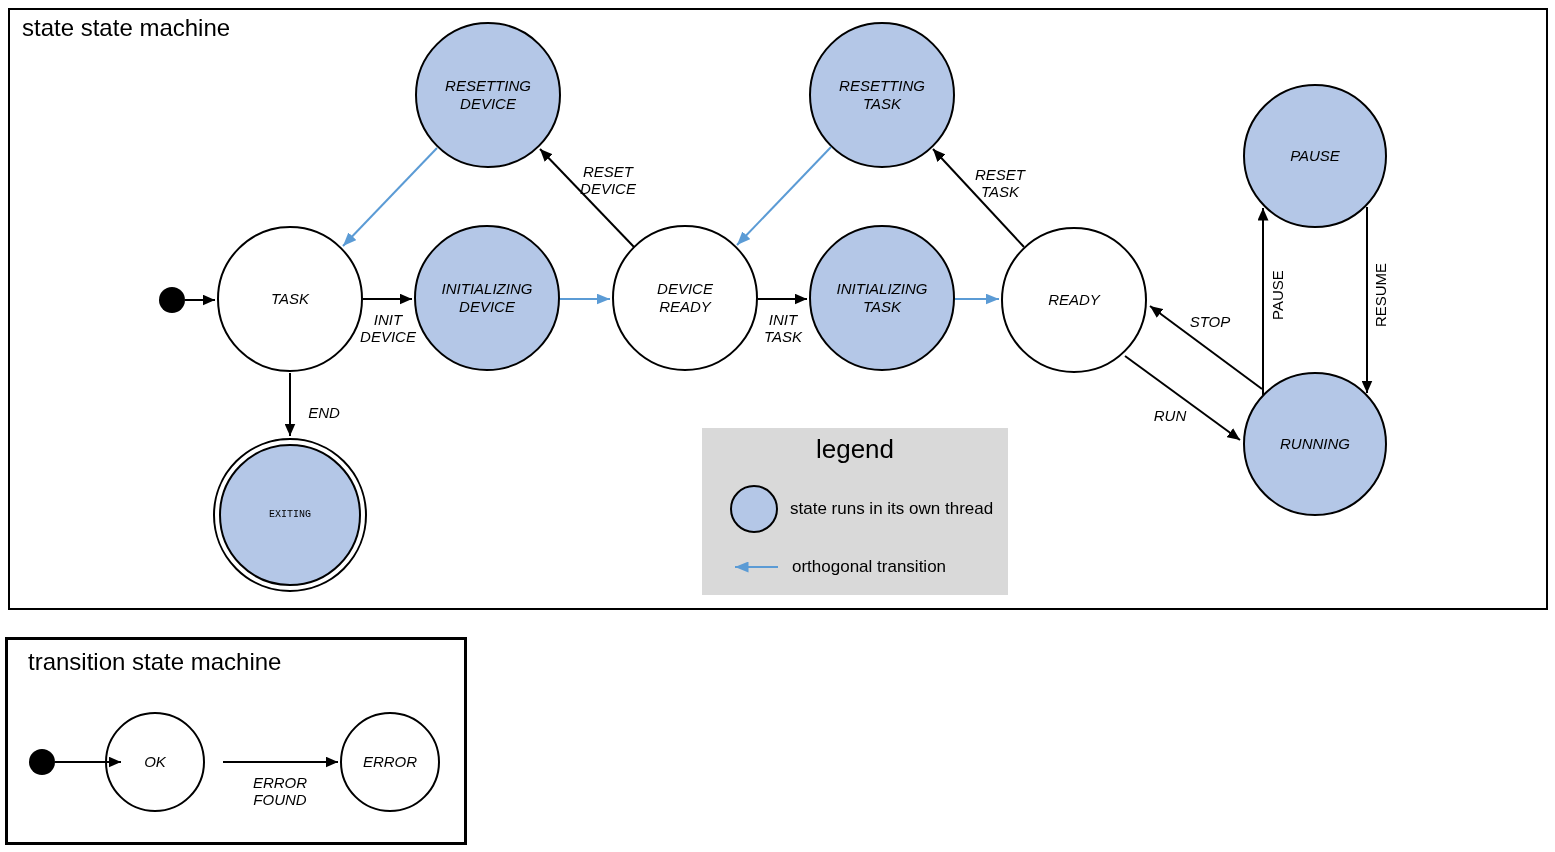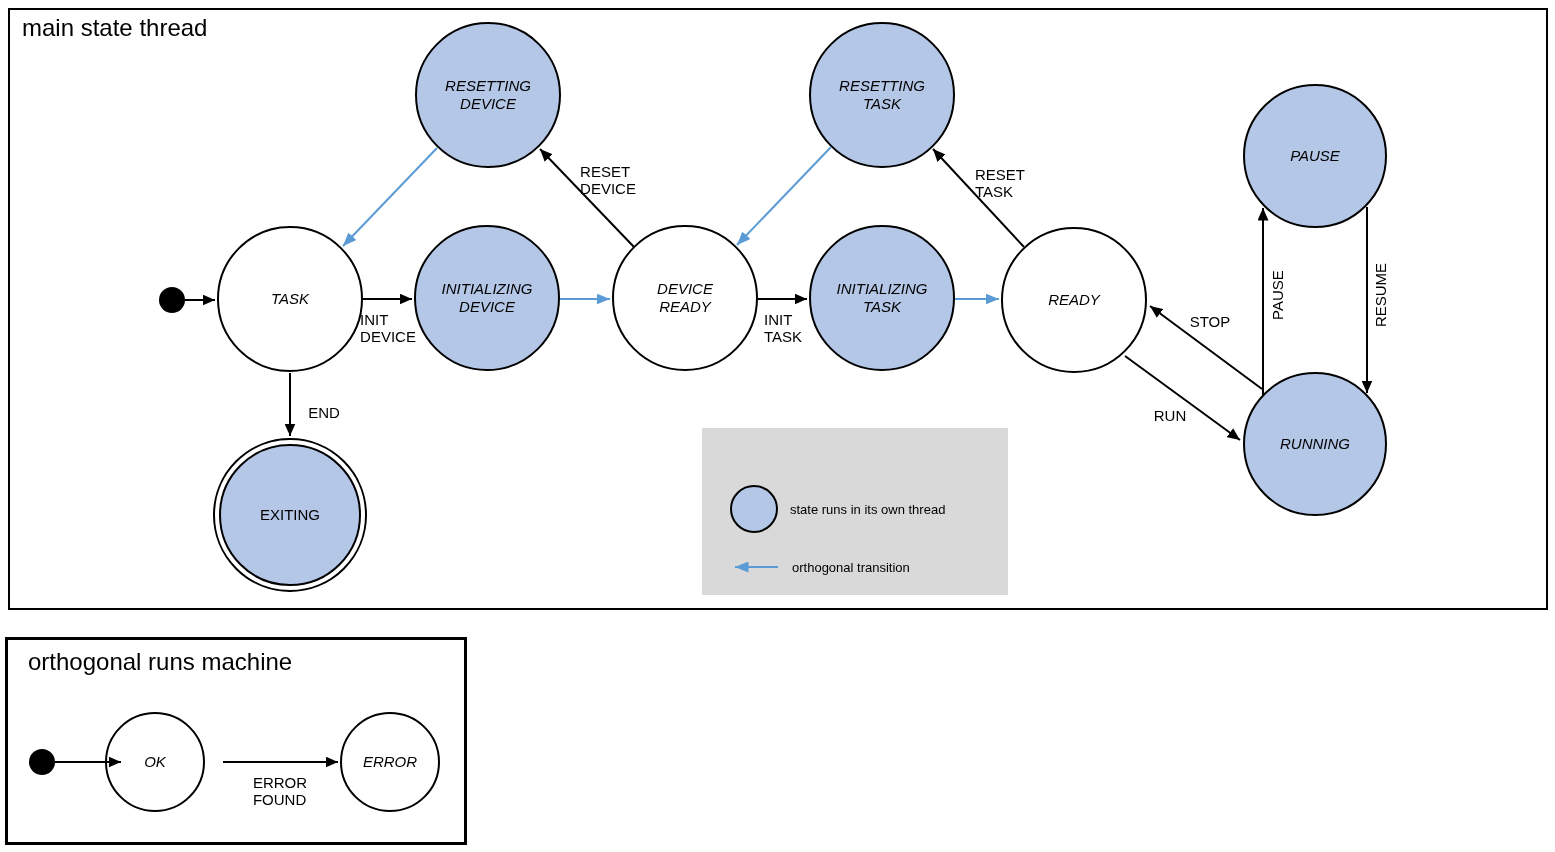--- a/index.html
+++ b/index.html
@@ -25,61 +25,61 @@
     font-size: 15px; line-height: 18px; z-index: 1; font-style: italic;
   }
   .state.threaded { background: var(--state-fill); }
   .final-outer {
     position: absolute; border: 2px solid var(--line); border-radius: 50%;
     background: #fff; z-index: 1;
   }
   .final-inner {
     position: absolute; inset: 4px; border: 2px solid var(--line); border-radius: 50%;
     background: var(--state-fill); display: flex; align-items: center; justify-content: center;
-    text-align: center; white-space: pre-line; font-size: 15px; line-height: 18px;
+    text-align: center; white-space: pre-line; font-size: 10px; line-height: 18px; font-family: Liberation Mono, monospace;
   }
   .dot { position: absolute; width: 26px; height: 26px; border-radius: 50%; background: var(--line); z-index: 1; }
 
   .tlabel {
     position: absolute; transform: translate(-50%, -50%);
-    white-space: pre-line;
-    font-size: 15px; line-height: 17px; z-index: 2;
+    text-align: center; white-space: pre-line;
+    font-size: 15px; line-height: 17px; z-index: 2; font-style: italic;
   }
   .vlabel {
     position: absolute; transform: translate(-50%, -50%) rotate(-90deg);
     white-space: nowrap; font-size: 15px; z-index: 2;
   }
 
   #legend-box {
     position: absolute; left: 702px; top: 428px; width: 306px; height: 167px;
     background: var(--legend-bg); z-index: 1;
   }
   #legend-title { position: absolute; top: 6px; left: 0; width: 100%; text-align: center; font-size: 26px; }
   #legend-circle {
     position: absolute; left: 28px; top: 57px; width: 48px; height: 48px;
     border: 2px solid var(--line); border-radius: 50%; background: var(--state-fill);
   }
-  .legend-text { position: absolute; left: 88px; transform: translateY(-50%); font-size: 13px; white-space: nowrap; text-align: center; }
+  .legend-text { position: absolute; left: 88px; transform: translateY(-50%); font-size: 17px; white-space: nowrap; text-align: center; }
   #legend-thread-text { top: 81px; }
   #legend-auto-text { top: 139px; left: 90px; }
 
   #wires { position: absolute; left: 0; top: 0; z-index: 10; pointer-events: none; }
   line.t { stroke: var(--line); stroke-width: 2; }
   line.t.auto { stroke: var(--auto-transition); }
   .head-black { fill: var(--line); }
   .head-auto  { fill: var(--auto-transition); }
 </style>
 </head>
 <body>
 
 <div id="main-frame" class="frame"></div>
 <div id="ortho-frame" class="frame"></div>
 
-<div id="main-title" class="box-title">main state thread</div>
-<div id="ortho-title" class="box-title">orthogonal runs machine</div>
+<div id="main-title" class="box-title">state state machine</div>
+<div id="ortho-title" class="box-title">transition state machine</div>
 
 <div class="dot" style="left:159px;top:287px"></div>
 <div class="state" style="left:217px;top:226px;width:146px;height:146px">TASK</div>
 <div class="state threaded" style="left:414px;top:225px;width:146px;height:146px">INITIALIZING
 DEVICE</div>
 <div class="state threaded" style="left:415px;top:22px;width:146px;height:146px">RESETTING
 DEVICE</div>
 <div class="state" style="left:612px;top:225px;width:146px;height:146px">DEVICE
 READY</div>
 <div class="state threaded" style="left:809px;top:225px;width:146px;height:146px">INITIALIZING
@@ -101,20 +101,21 @@
 TASK</div>
 <div class="tlabel" style="left:1000px;top:183px">RESET
 TASK</div>
 <div class="tlabel" style="left:1210px;top:321px">STOP</div>
 <div class="tlabel" style="left:1170px;top:415px">RUN</div>
 <div class="tlabel" style="left:324px;top:412px">END</div>
 <div class="vlabel" style="left:1277px;top:295px">PAUSE</div>
 <div class="vlabel" style="left:1380px;top:295px">RESUME</div>
 
 <div id="legend-box">
+  <div id="legend-title">legend</div>
   <div id="legend-circle"></div>
   <div id="legend-thread-text" class="legend-text">state runs in its own thread</div>
   <div id="legend-auto-text" class="legend-text">orthogonal transition</div>
 </div>
 
 <div class="dot" style="left:29px;top:749px"></div>
 <div class="state" style="left:105px;top:712px;width:100px;height:100px">OK</div>
 <div class="state" style="left:340px;top:712px;width:100px;height:100px">ERROR</div>
 <div class="tlabel" style="left:280px;top:791px">ERROR
 FOUND</div>

